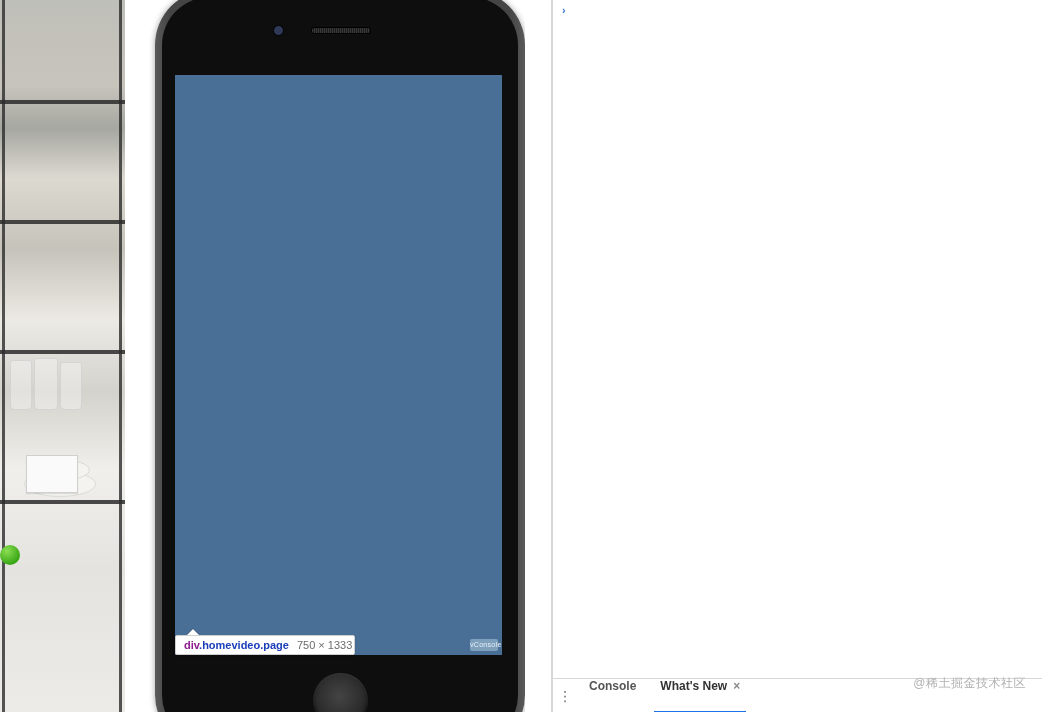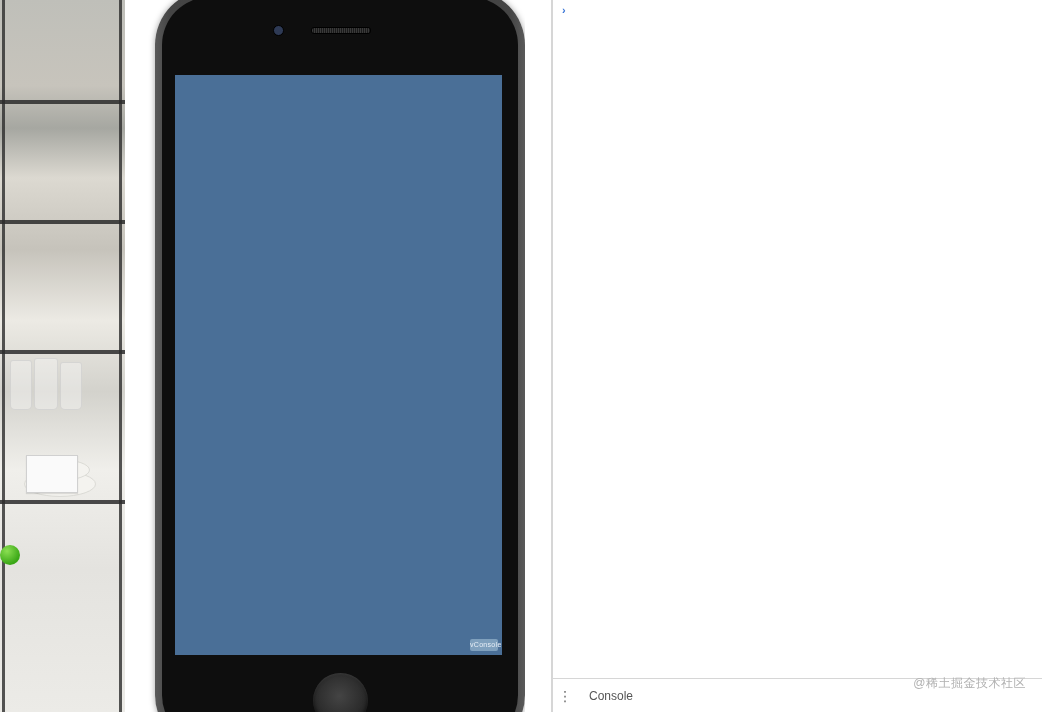--- a/index.html
+++ b/index.html
@@ -237,24 +237,25 @@
     color:#6d6d6d;
     font-size:14px;
     line-height:14px;
     letter-spacing:0;
     cursor:pointer;
   }
   .drawer .tab {
     padding:0 12px;
     height:100%;
     display:flex;
-    align-items:center;
+    align-items:flex-start;
     color:#555;
     cursor:pointer;
     position:relative;
+    font-weight:bold;
   }
   .drawer .tab.active {
     color:#333;
   }
   .drawer .tab.active::after{
     content:"";
     position:absolute;
     left:6px; right:6px; bottom:-1px;
     height:2px;
     background:#1a73e8;
@@ -307,36 +308,49 @@
 
     <div class="cam-dot"></div>
     <div class="speaker-slot"></div>
 
     <div class="phone-screen">
       <div class="inspected">
         <div class="inspect-corner-badge">vConsole</div>
       </div>
     </div>
 
+    <div class="tooltip-wrap">
+      <div class="tooltip-arrow"></div>
+      <div class="tooltip-box">
+        <span class="tooltip-selector">
+          <span class="tag">div</span><span class="cls">.homevideo.page</span>
+        </span>
+        <span class="tooltip-dims">750 × 1333</span>
+      </div>
+    </div>
 
     <div class="home-btn"></div>
   </div>
 
   <div class="phone-right-gap"></div>
 </div>
 
 <div id="vertical-split"></div>
 
 <div id="right-pane">
 
   <span class="console-prompt">›</span>
 
   <div class="drawer">
     <div class="kebab">⋮</div>
 
     <div class="tab">
       <span>Console</span>
     </div>
 
+    <div class="tab active">
+      <span>What's New</span>
+      <span class="x">×</span>
+    </div>
   </div>
 
   <div class="watermark">@稀土掘金技术社区</div>
 </div>
 
 </body></html>

